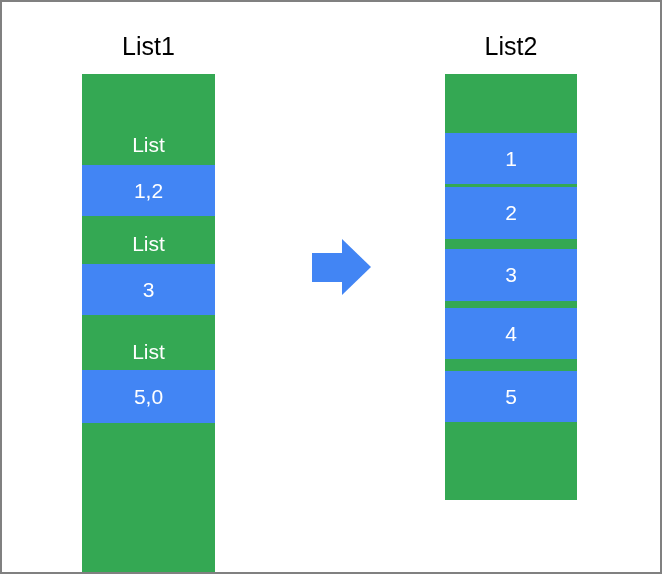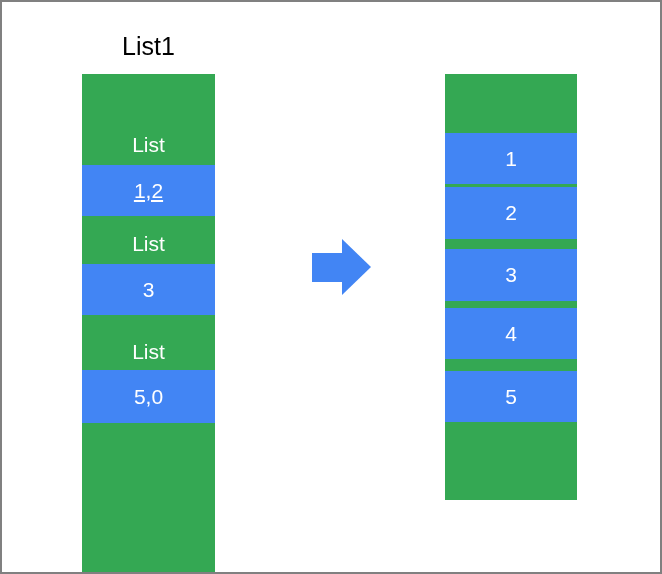--- a/index.html
+++ b/index.html
@@ -83,26 +83,27 @@
     border-left: 29px solid var(--blue);
   }
 </style>
 </head>
 <body>
 
 <div class="canvas">
 
   <div class="col-title" id="title1" style="left: 80px; width: 133px;">List1</div>
 
+  <div class="col-title" id="title2" style="left: 443px; width: 132px;">List2</div>
 
   <div class="column" id="col1" style="left: 80px; top: 72px; width: 133px; height: 530px;">
       <div class="seg-label" style="top: 55px;">List</div>
       <div class="seg-label" style="top: 154px;">List</div>
       <div class="seg-label" style="top: 262px;">List</div>
-      <div class="seg-item" style="top: 91px; height: 51px; text-decoration: underline;">1,2</div>
+      <div class="seg-item" style="top: 91px; height: 51px;">1,2</div>
       <div class="seg-item" style="top: 190px; height: 51px;">3</div>
       <div class="seg-item" style="top: 296px; height: 53px;">5,0</div>
     </div>
 
   <div class="arrow">
     <div class="arrow-shaft"></div>
     <div class="arrow-head"></div>
   </div>
 
   <div class="column" id="col2" style="left: 443px; top: 72px; width: 132px; height: 426px;">

